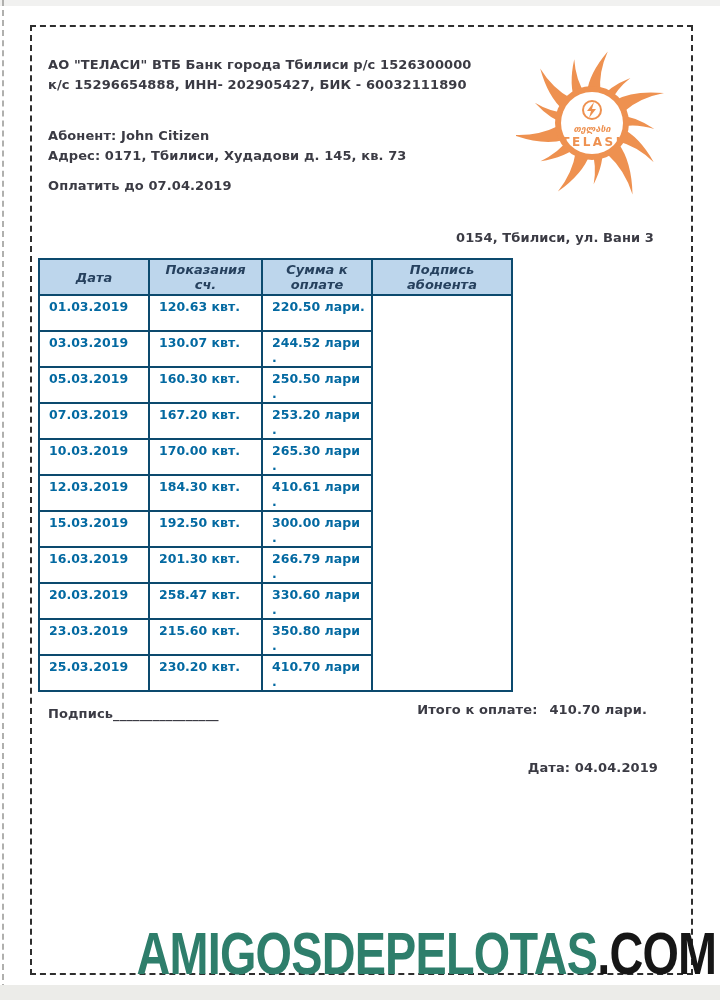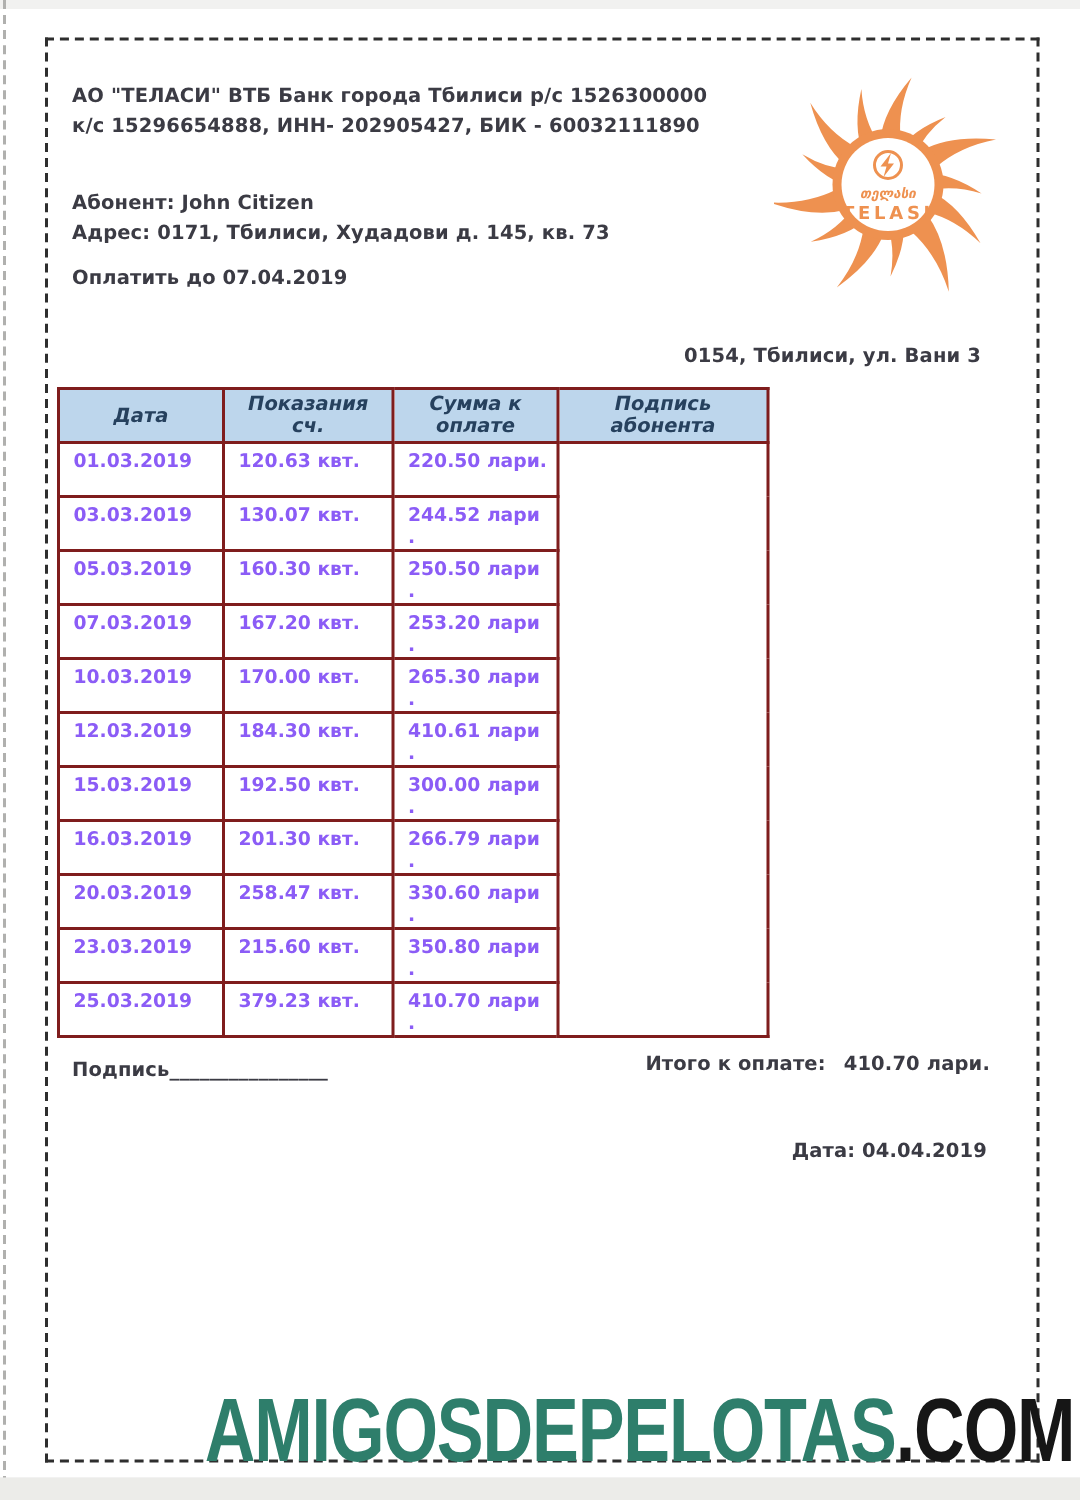--- a/index.html
+++ b/index.html
@@ -18,32 +18,32 @@
   #abonent-block { left:48px; top:126px; line-height:20px; }
   #pay-due { left:48px; top:178px; }
   #company-address { right:66px; top:202px; font-weight:700;margin-top:28px; }
 
   
   #logo { position:absolute; right:52px; top:50px; width:152px; height:152px; }
 
   
   #bill-table-wrap { position:absolute; left:38px; top:258px; }
   table.bill { border-collapse:collapse; table-layout:fixed; }
-  table.bill td, table.bill th { border:2px solid #7f1d1d; vertical-align:top; overflow:hidden; }
+  table.bill td, table.bill th { border:2px solid #0c4a6e; vertical-align:top; overflow:hidden; }
   table.bill th {
     background:#bdd6ec; color:#26415e; font-style:italic; font-weight:700;
     font-size:13px; height:26px; text-align:center; vertical-align:middle; padding:2px 4px;
   }
-  table.bill td { height:36px; font-size:12.5px; font-weight:700; color:#8b5cf6; padding:3px 6px 0 9px; background:#fff; }
+  table.bill td { height:36px; font-size:12.5px; font-weight:700; color:#0369a1; padding:3px 6px 0 9px; background:#fff; }
   td.sig-cell { border-left:3px double #1e1e1e; }
   col.c-date { width:110px; } col.c-read { width:113px; } col.c-amt { width:110px; } col.c-sig { width:140px; }
 
   
   #signature-line { left:48px; top:706px; font-weight:700; }
-  #total-line { right:60px; top:702px; font-weight:700; }
+  #total-line { right:73px; top:702px; font-weight:700; }
   #total-line .gap { display:inline-block; width:12px; }
   #date-line { right:62px; top:760px; font-weight:700; }
 
   
   #watermark {
     position:absolute; right:4px; bottom:16px; z-index:5;
     font-family:"Liberation Sans", sans-serif; font-weight:700;
     font-size:60px; letter-spacing:-1px; transform:scaleX(.78); transform-origin:100% 100%;
     white-space:nowrap; line-height:1;
   }
@@ -162,21 +162,21 @@
         <td>258.47 квт.</td>
         <td>330.60  лари .</td>
       </tr>
       <tr>
         <td>23.03.2019</td>
         <td>215.60 квт.</td>
         <td>350.80  лари .</td>
       </tr>
       <tr>
         <td>25.03.2019</td>
-        <td>379.23 квт.</td>
+        <td>230.20 квт.</td>
         <td>410.70  лари .</td>
       </tr>
     </tbody>
       </table>
   </div>
 
   <div class="txt" id="signature-line">Подпись________________</div>
 
   <div class="txt" id="total-line">
     <span>Итого к оплате:</span><span class="gap"></span><span>410.70 лари.</span>

